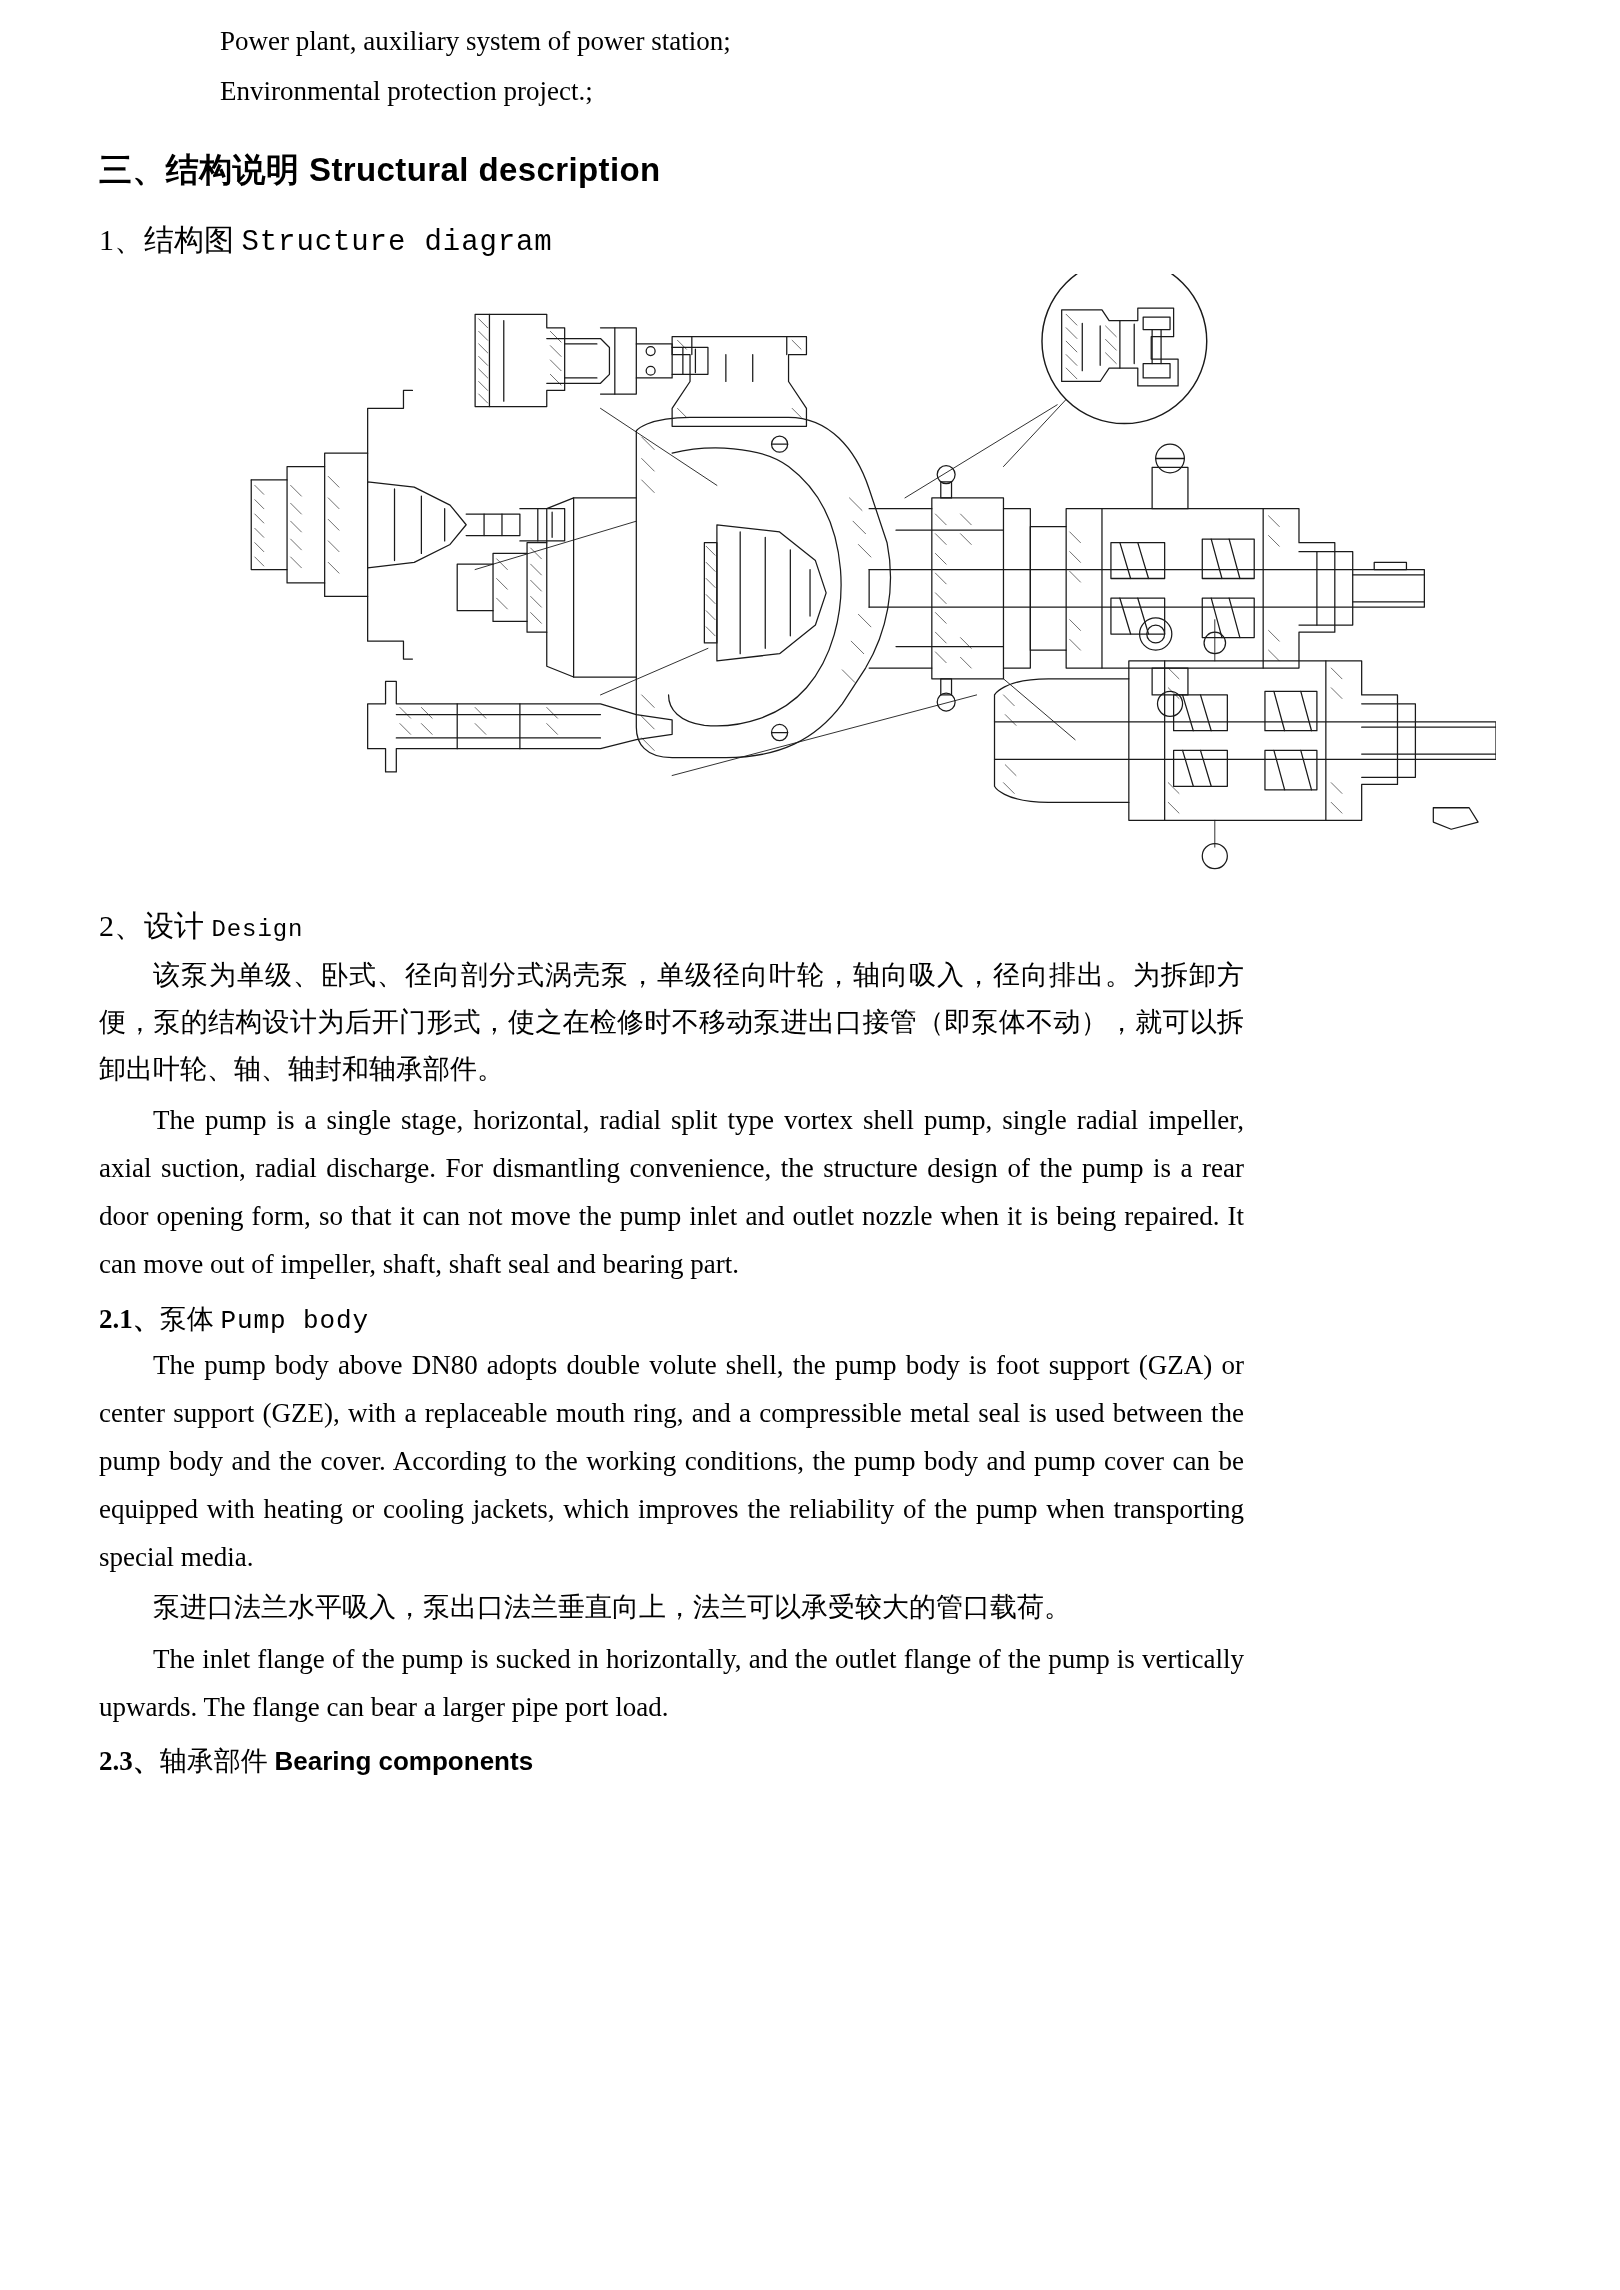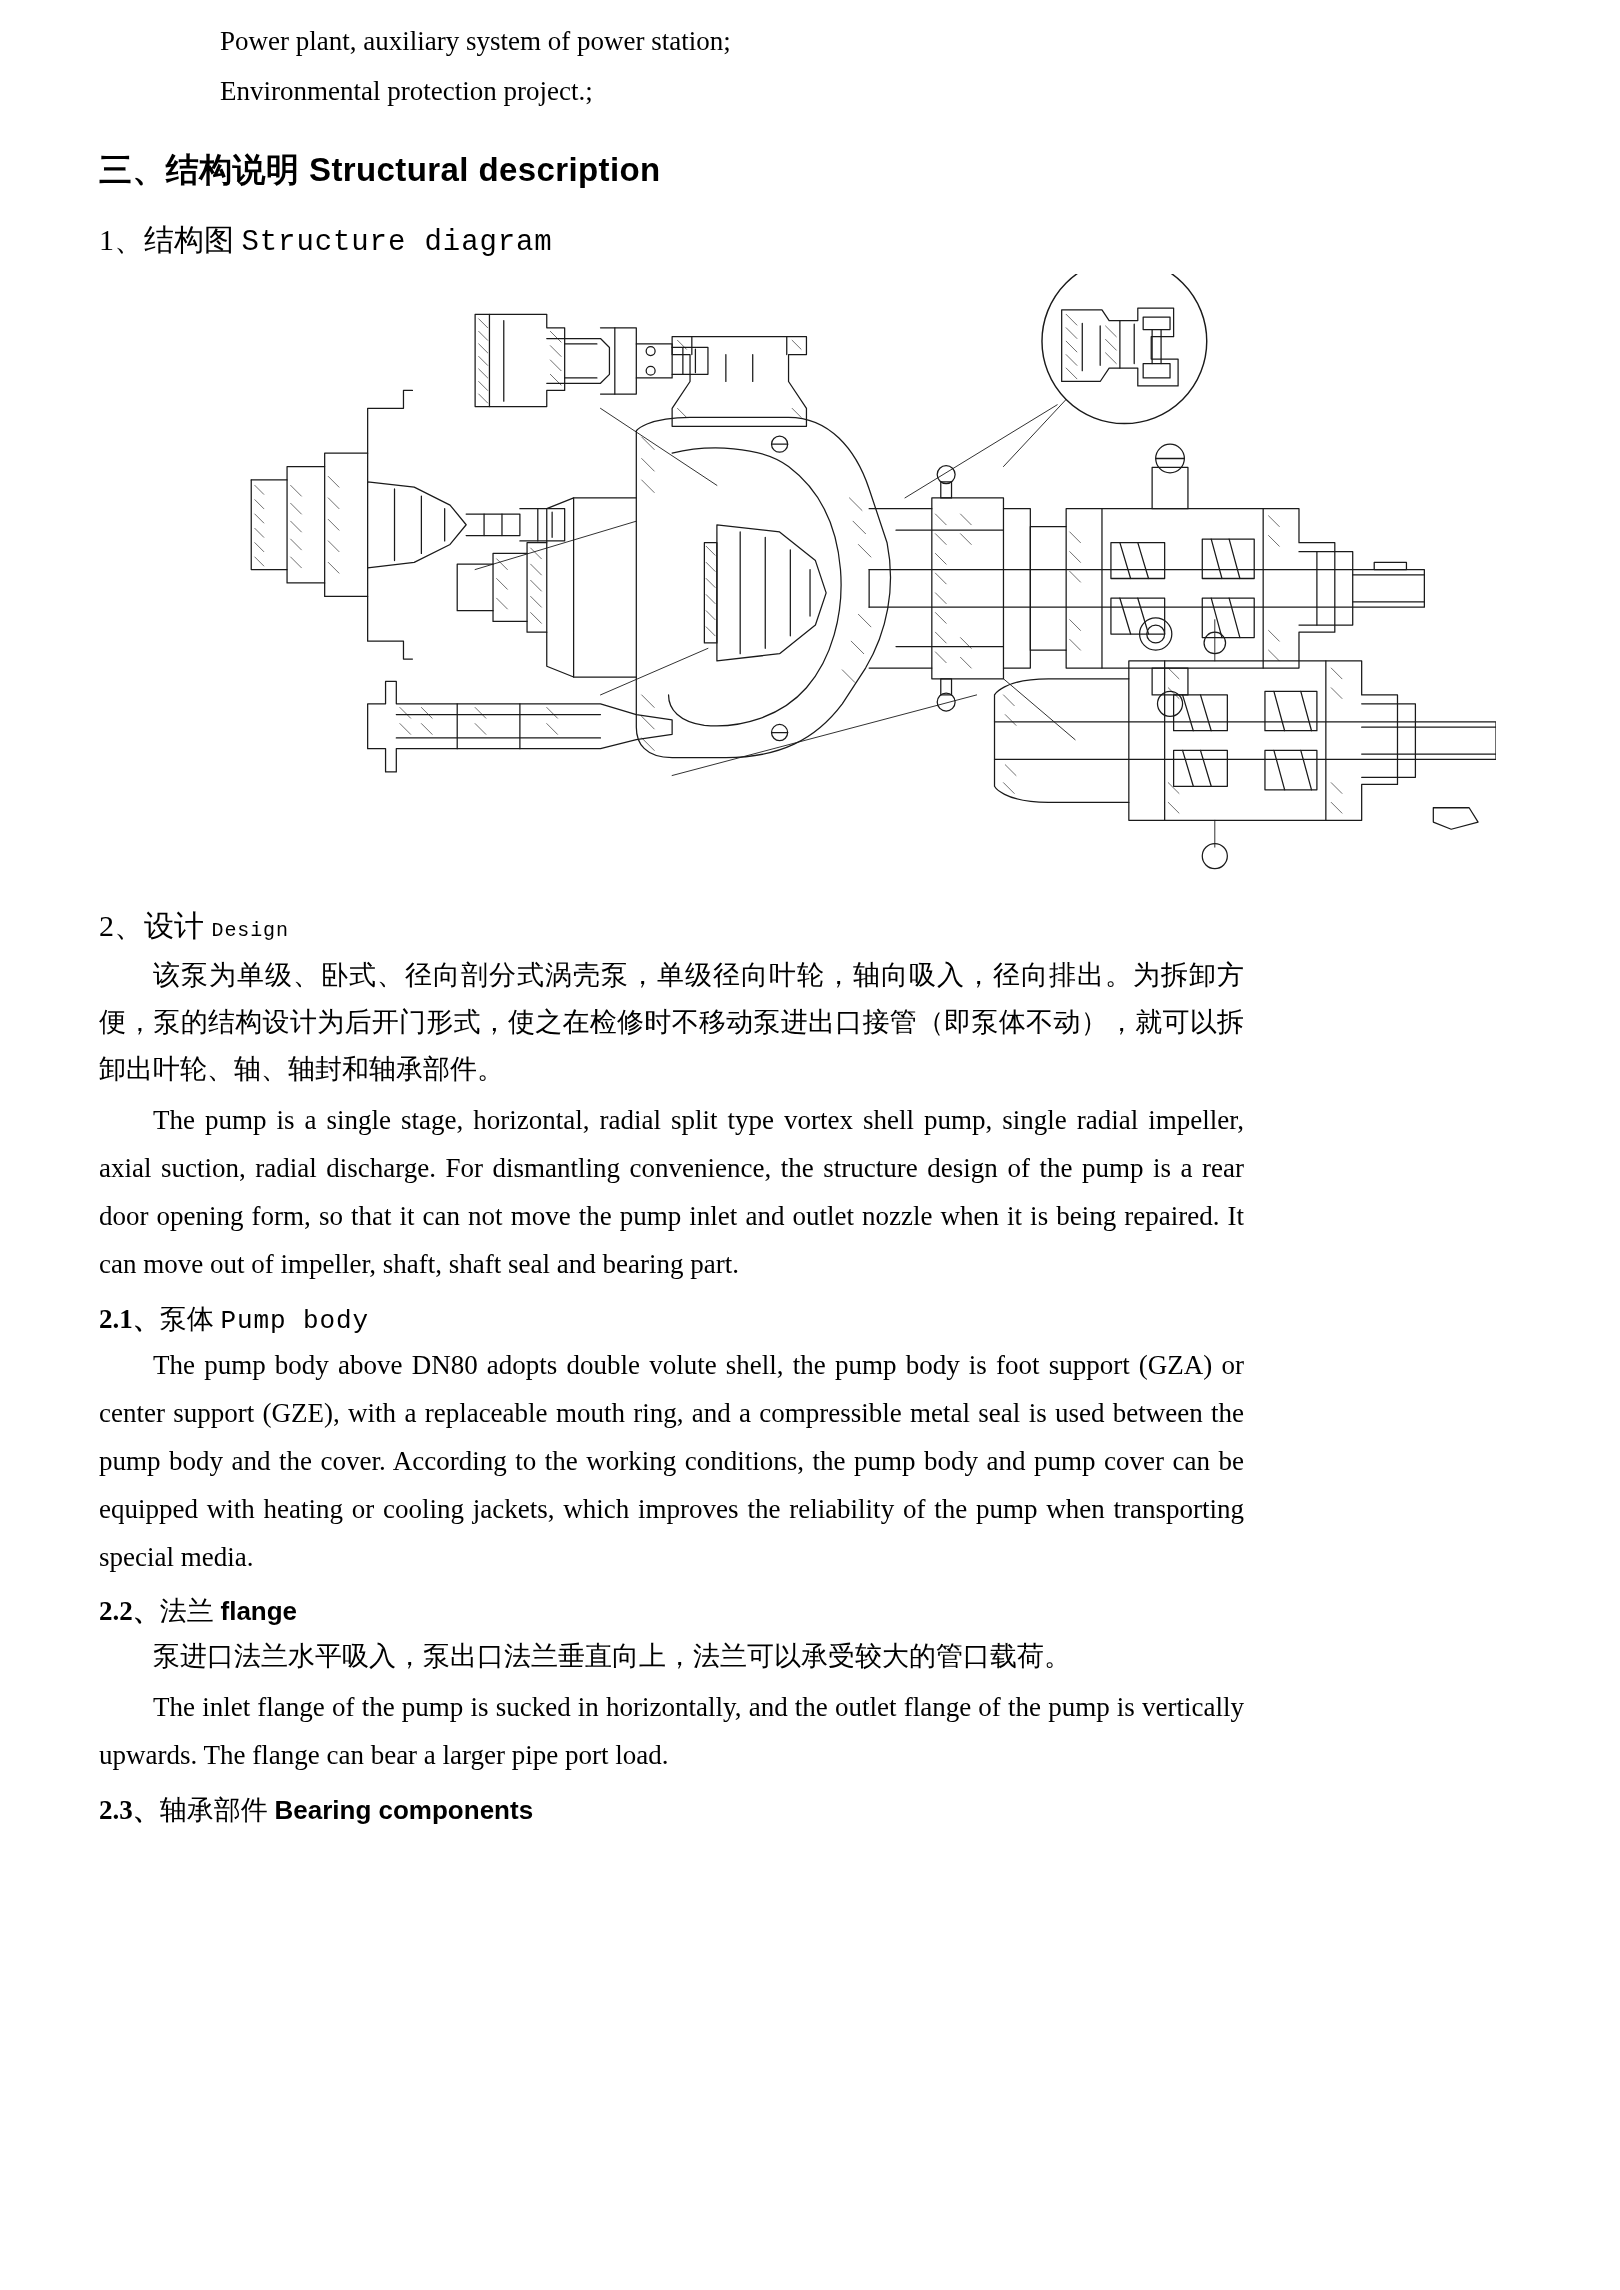--- a/index.html
+++ b/index.html
@@ -48,21 +48,21 @@
     text-align: right;
   }
   h3.design-heading {
     font-size: 30px;
     font-weight: normal;
     margin: 23px 0 5.4px 0;
     font-family: "Liberation Serif", serif;
   }
   h3.design-heading .mono {
     font-family: "Liberation Mono", monospace;
-    font-size: 20px;
+    font-size: 24px;
     letter-spacing: 0.9px;
   }
   h4.num-heading {
     font-size: 27px;
     margin: 12.5px 0 3.6px 0;
     font-weight: bold;
     font-family: "Liberation Serif", serif;
   }
   h4.num-heading .cjk {
     font-family: Liberation Serif, serif;
@@ -303,20 +303,19 @@
   </div>
 
   <h3 class="design-heading"><span>2、设计 </span><span class="mono">Design</span></h3>
 
   <p class="cn">该泵为单级、卧式、径向剖分式涡壳泵，单级径向叶轮，轴向吸入，径向排出。为拆卸方便，泵的结构设计为后开门形式，使之在检修时不移动泵进出口接管（即泵体不动），就可以拆卸出叶轮、轴、轴封和轴承部件。</p>
   <p class="en">The pump is a single stage, horizontal, radial split type vortex shell pump, single radial impeller, axial suction, radial discharge. For dismantling convenience, the structure design of the pump is a rear door opening form, so that it can not move the pump inlet and outlet nozzle when it is being repaired. It can move out of impeller, shaft, shaft seal and bearing part.</p>
 
   <h4 class="num-heading"><span>2.1、</span><span class="cjk">泵体 </span><span class="mono">Pump body</span></h4>
   <p class="en">The pump body above DN80 adopts double volute shell, the pump body is foot support (GZA) or center support (GZE), with a replaceable mouth ring, and a compressible metal seal is used between the pump body and the cover. According to the working conditions, the pump body and pump cover can be equipped with heating or cooling jackets, which improves the reliability of the pump when transporting special media.</p>
 
-  <h4 class="num-heading"><span>2.2、</span><span class="cjk">法兰 </span><span class="bold-en">flange</span></h4>
   <p class="cn">泵进口法兰水平吸入，泵出口法兰垂直向上，法兰可以承受较大的管口载荷。</p>
   <p class="en">The inlet flange of the pump is sucked in horizontally, and the outlet flange of the pump is vertically upwards. The flange can bear a larger pipe port load.</p>
 
   <h4 class="num-heading"><span>2.3、</span><span class="cjk">轴承部件 </span><span class="bold-en">Bearing components</span></h4>
 
 </div>
 
 
 </body></html>

